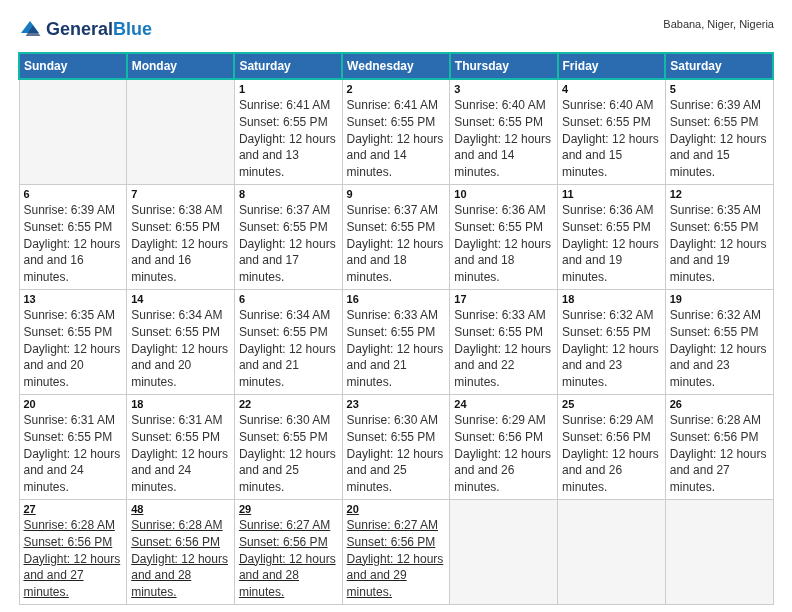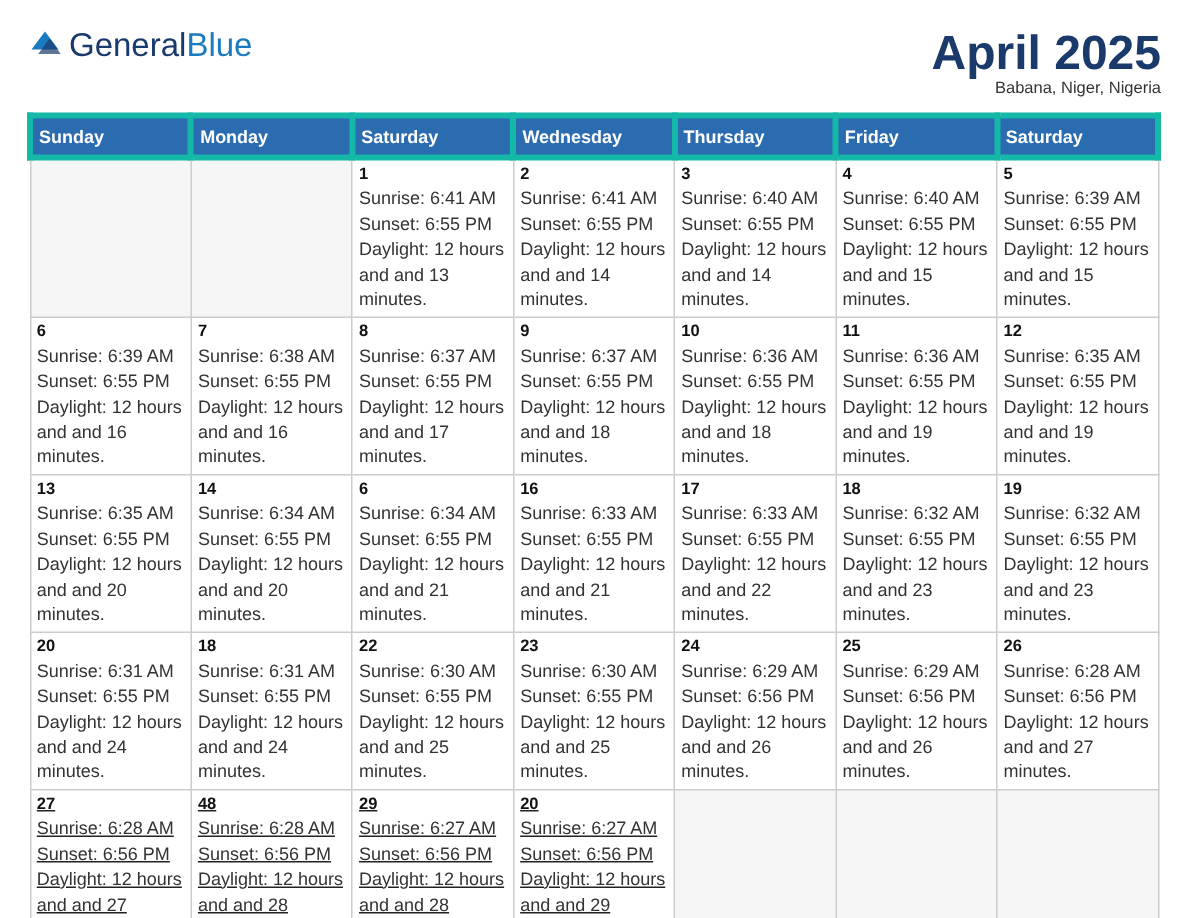--- a/index.html
+++ b/index.html
@@ -22,22 +22,22 @@
       justify-content: space-between;
       align-items: flex-start;
       margin-bottom: 10px;
     }
     .logo {
       display: flex;
       align-items: center;
       gap: 4px;
     }
     .logo-text {
-      font-size: 22px;
-      font-weight: normal;
+      font-size: 18px;
+      font-weight: bold;
       color: #1a3a6b;
       line-height: 1.1;
     }
     .logo-text span {
       color: #1a7abf;
     }
     .logo-icon {
       width: 24px;
       height: 24px;
     }
@@ -61,21 +61,21 @@
       width: 100%;
       table-layout: fixed;
     }
     .calendar th {
       background: #2b6cb0;
       color: #fff;
       font-size: 12px;
       font-weight: bold;
       padding: 5px 4px;
       text-align: left;
-      border: 4px solid #14b8a6;
+      border: 2px solid #14b8a6;
     }
     .calendar td {
       vertical-align: top;
       border: 1px solid #ccc;
       padding: 3px 4px;
       font-size: 9.5px;
       color: #222;
       height: 80px;
       background: #fff;
     }
@@ -110,21 +110,20 @@
     <div class="logo">
       <svg class="logo-icon" viewBox="0 0 32 32">
         <polygon points="16,4 28,20 4,20" fill="#1a7abf"></polygon>
         <polygon points="20,10 30,24 10,24" fill="#1a3a6b" opacity="0.7"></polygon>
       </svg>
       <div class="logo-text">
         <div>General<span>Blue</span></div>
       </div>
     </div>
     <div class="title-block">
-      <div class="month-title">April 2025</div>
       <div class="location">Babana, Niger, Nigeria</div>
     </div>
   </div>
 
   <table class="calendar">
     <thead>
       <tr>
       <th>Sunday</th>
           <th>Monday</th>
           <th>Saturday</th>

